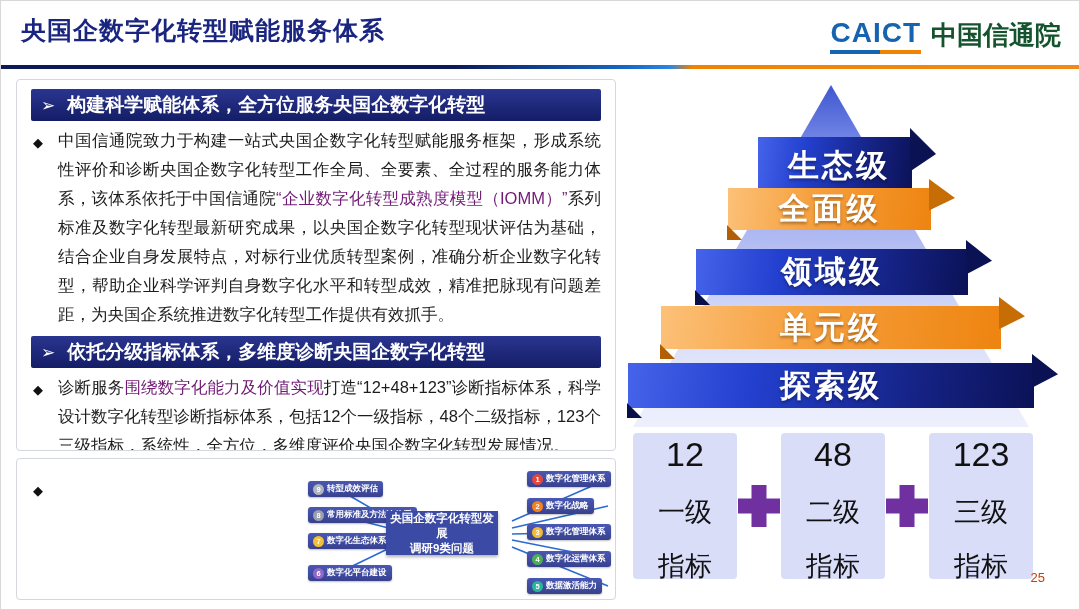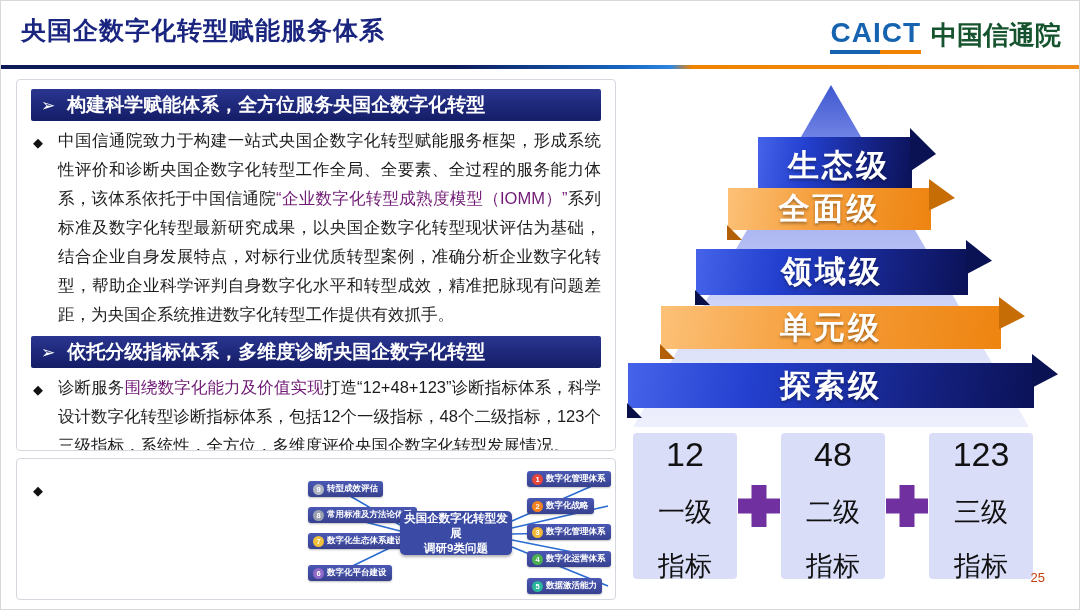--- a/index.html
+++ b/index.html
@@ -33,21 +33,21 @@
   .map svg{position:absolute;left:0;top:0;}
   .pill{position:absolute;height:16px;background:linear-gradient(180deg,#4a58b4,#37418f);border-radius:3px;
     display:flex;align-items:center;padding:0 5px;gap:3px;color:#fff;font-size:8.5px;font-weight:600;
     white-space:nowrap;box-shadow:0 1px 2px rgba(0,0,0,.25);z-index:2;}
   .pill .dot{width:11px;height:11px;border-radius:50%;color:#fff;font-size:7.5px;font-weight:700;
     display:flex;align-items:center;justify-content:center;flex:none;}
   .pl{left:0;}
   .pl1{top:12px}.pl2{top:38px}.pl3{top:64px}.pl4{top:96px}
   .pr{left:219px;}
   .pr1{top:2px}.pr2{top:29px}.pr3{top:55px}.pr4{top:82px}.pr5{top:109px}
-  .center-node{position:absolute;left:92px;top:42px;width:112px;height:44px;background:#3b4aa5;border-radius:5px;
+  .center-node{position:absolute;left:78px;top:42px;width:112px;height:44px;background:#3b4aa5;border-radius:0;
     color:#fff;font-weight:700;font-size:11.5px;line-height:15px;display:flex;flex-direction:column;
     align-items:center;justify-content:center;text-align:center;box-shadow:0 2px 3px rgba(0,0,0,.3);z-index:3;}
 
   
   .pyr{position:absolute;left:620px;top:82px;width:460px;height:348px;}
   .tri{position:absolute;inset:0;clip-path:polygon(210px 2px,12px 344px,408px 344px);
     background:linear-gradient(180deg,#3d56cf 0%,#7e8feb 20%,#a9b4f1 40%,#ccd3f7 62%,#e6e9fb 85%,#eef0fd 100%);z-index:1;}
   .ribbon{position:absolute;display:flex;align-items:center;justify-content:center;color:#fff;font-weight:700;
     font-size:31px;letter-spacing:3px;text-shadow:0 2px 3px rgba(0,0,0,.35);z-index:2;}
   .rb{background:linear-gradient(98deg,#4663ea 0%,#2340cf 30%,#14207e 75%,#0b1257 100%);}

